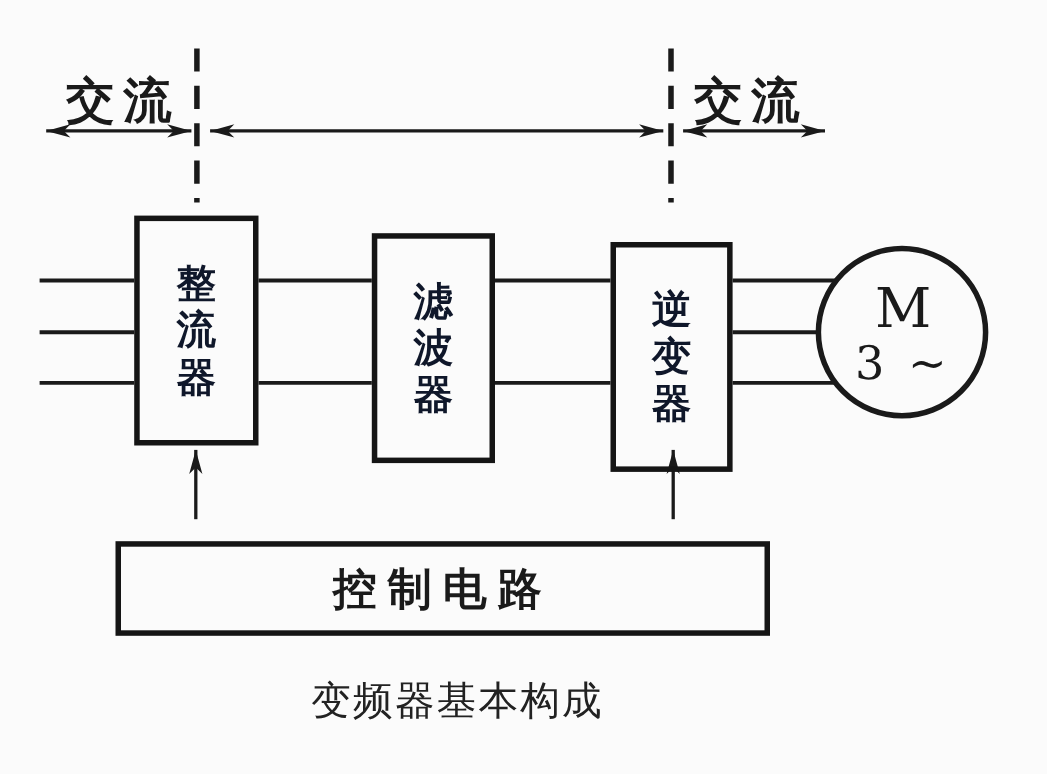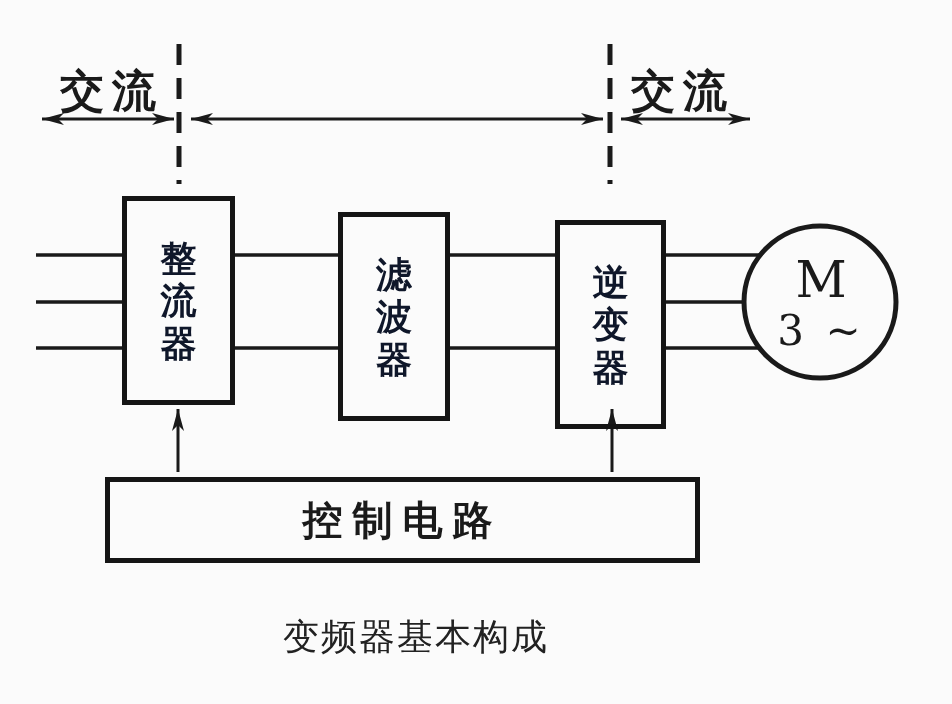--- a/index.html
+++ b/index.html
@@ -142,19 +142,19 @@
     <div class="block-label-vertical">滤波器</div>
   </div>
 
   <div class="block" style="left:555px; top:196px; width:111px; height:209px;margin-top:24px;">
     <div class="block-label-vertical">逆变器</div>
   </div>
 
   <div class="motor-text" id="motor-letter" style="left:821px; top:280px;">M</div>
   <div class="motor-text" id="motor-phase" style="left:821px; top:330px;">3 ~</div>
 
-  <div class="block" style="left:105px; top:477px; width:595px; height:86px;">
+  <div class="block" style="left:105px; top:492px; width:595px; height:86px;">
     <div class="block-label-horizontal">控制电路</div>
   </div>
 
   <div id="caption" style="left:416px; top:613px;">变频器基本构成</div>
 
 </div>
 
 </body></html>

